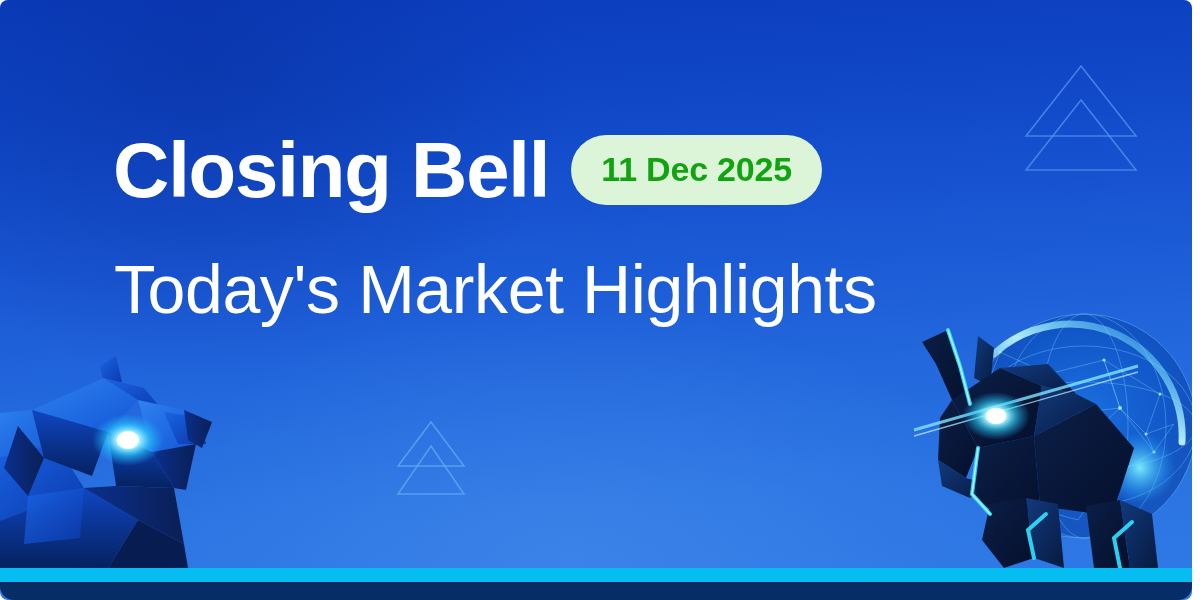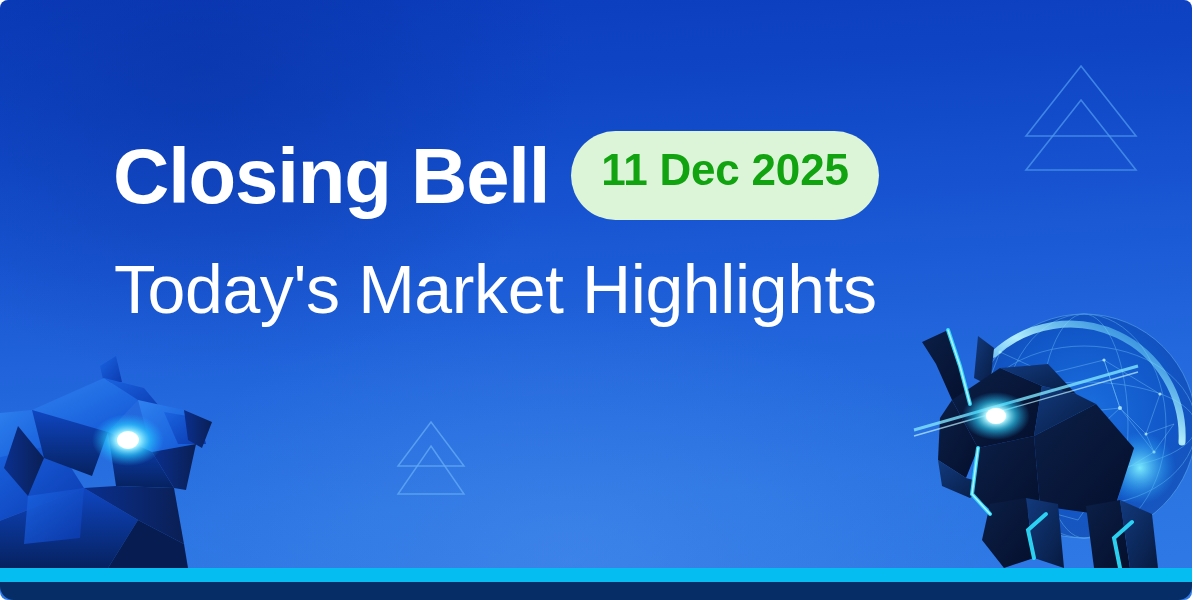--- a/index.html
+++ b/index.html
@@ -62,24 +62,24 @@
     font-size: 78px;
     line-height: 1;
     font-weight: 700;
     color: #ffffff;
     letter-spacing: -1.2px;
     white-space: nowrap;
   }
   .date-badge {
     background: #dcf5d8;
     color: #11a310;
-    font-size: 44px;
+    font-size: 34px;
     font-weight: 700;
     line-height: 1;
-    padding: 17px 30px 28px;
+    padding: 17px 30px 19px;
     border-radius: 999px;
     white-space: nowrap;
     letter-spacing: -0.2px;
   }
   .subtitle {
     position: absolute;
     left: 114px;
     top: 255px;
     font-size: 68px;
     line-height: 1;

